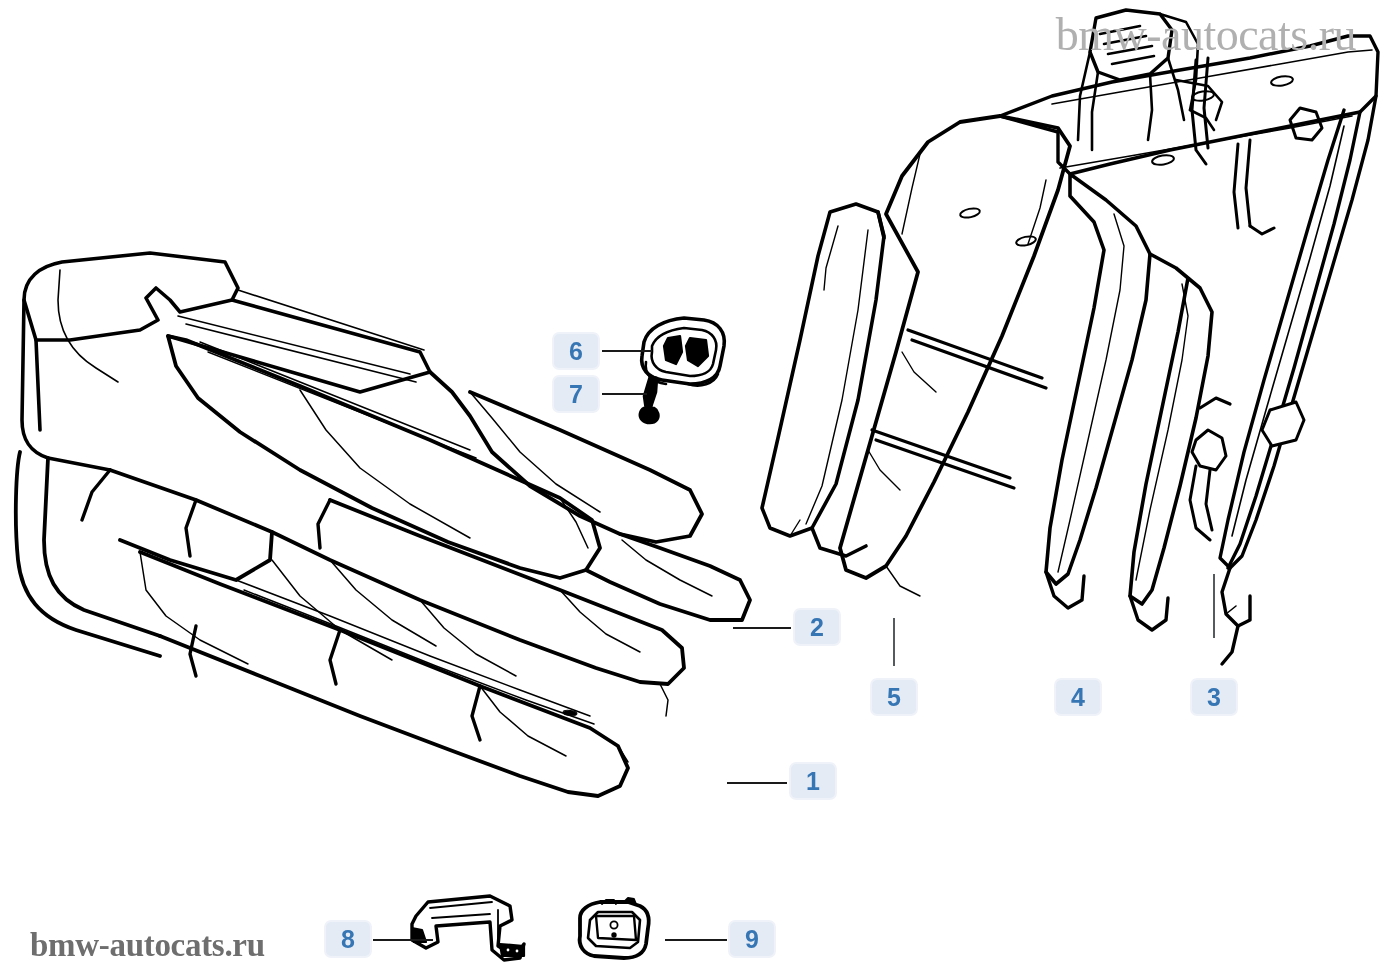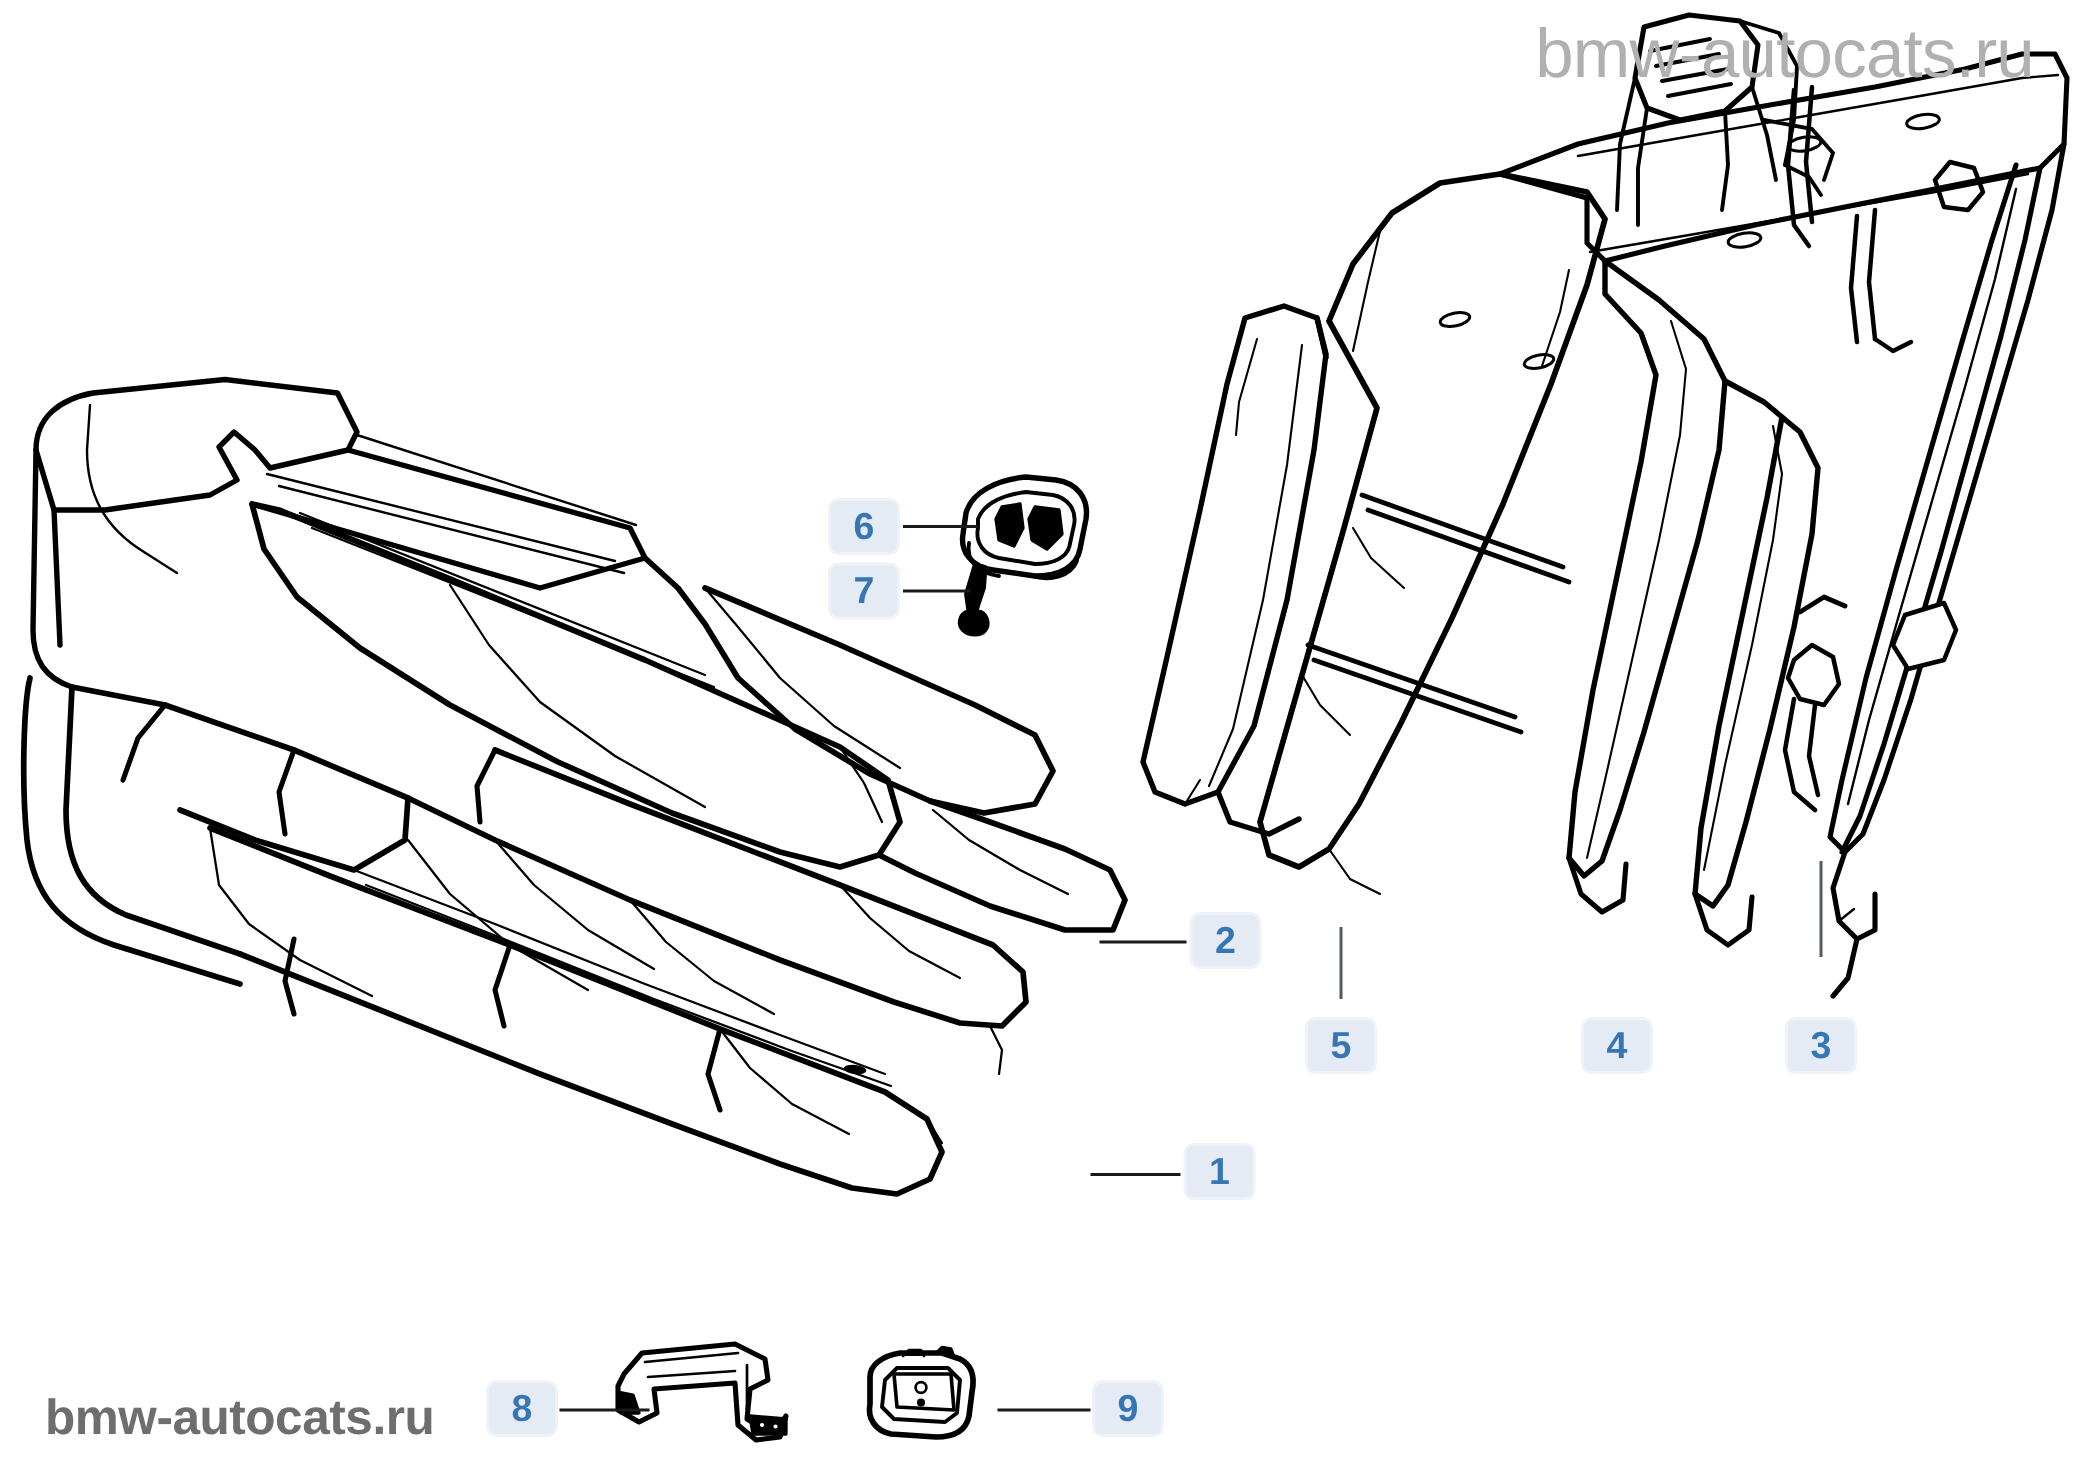--- a/index.html
+++ b/index.html
@@ -20,21 +20,21 @@
   }
   #artwork {
     position: absolute;
     left: 0;
     top: 0;
     width: 1400px;
     height: 980px;
   }
   .wm {
     position: absolute;
-    font-family: Liberation Sans, sans-serif;
+    font-family: Liberation Serif, serif;
     white-space: nowrap;
     user-select: none;
   }
   #wm-top {
     right: 44px;
     top: 8px;
     font-size: 46px;
     font-weight: 400;
     color: #b0b0b0;
     letter-spacing: -0.5px;

